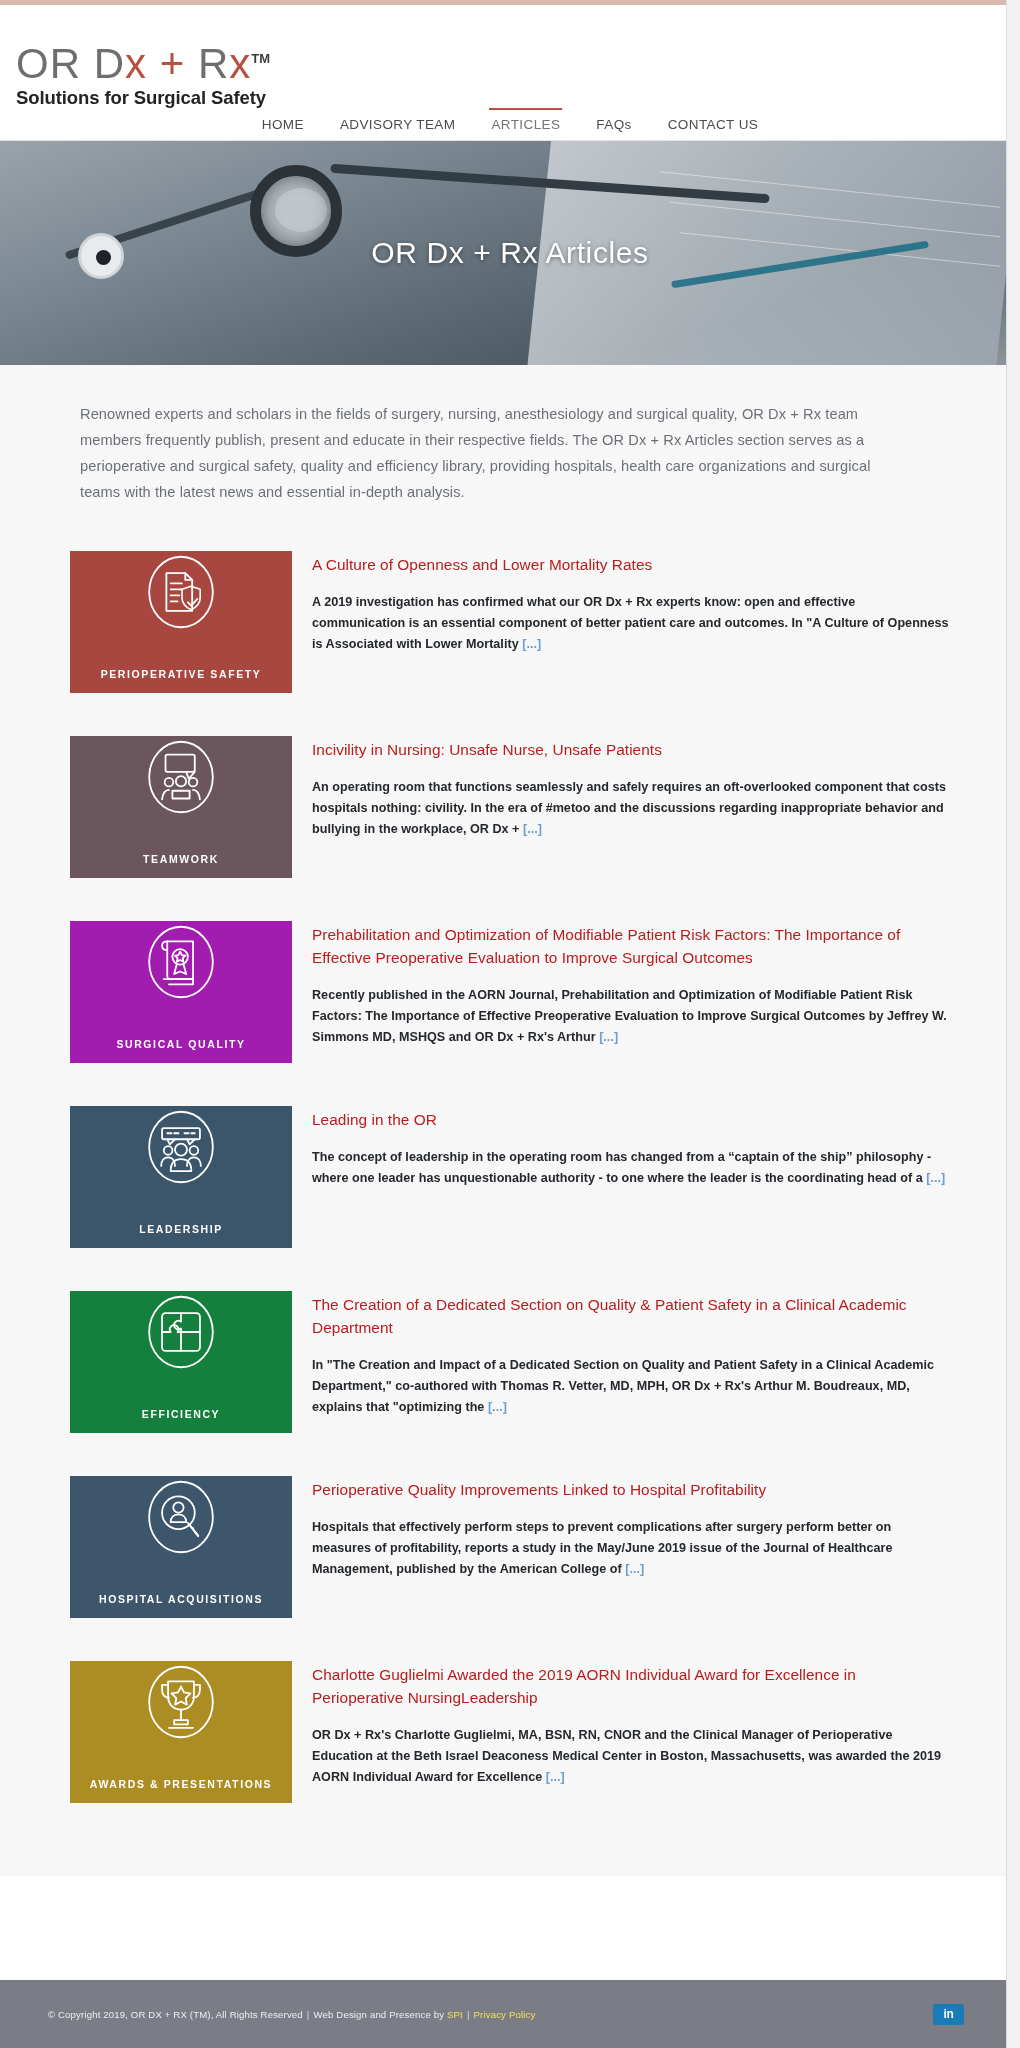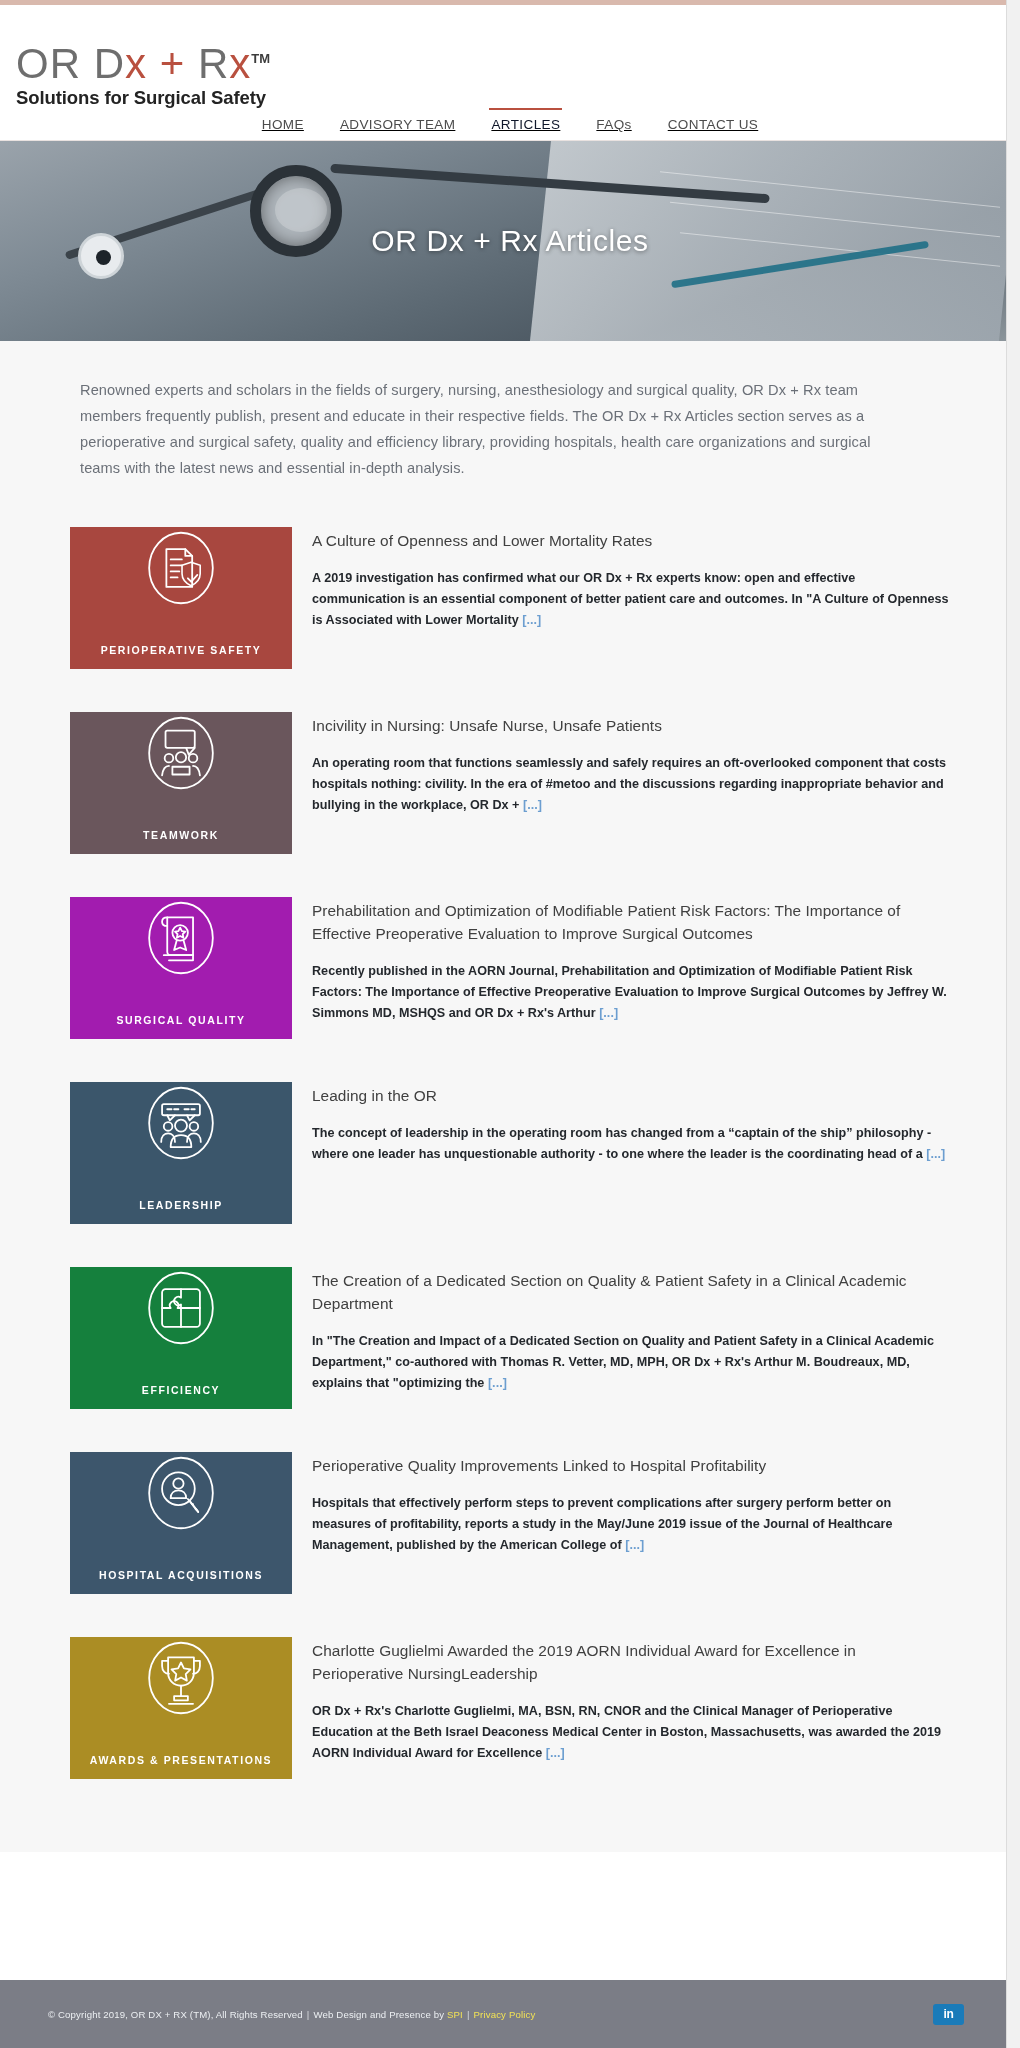--- a/index.html
+++ b/index.html
@@ -29,35 +29,35 @@
   .logo-tm { font-size: 13px; color:#3c3c3c; font-weight:700; vertical-align: super; letter-spacing:0; }
   .logo-line2 {
     font-size: 18.5px; font-weight: 700; color:#232323;
     margin-top: 2px; letter-spacing: -0.1px; white-space:nowrap;
   }
 
   
   .nav {
     height: 32px; display:flex; align-items:center; justify-content:center;
     gap: 0px; background:#fff; border-bottom:1px solid #e9e2e0;
-    position:relative; top:-34px;text-decoration:underline;
+    position:relative; top:-34px;
   }
   .nav-item {
     font-size: 13.5px; color:#4c4c4c; letter-spacing:.4px;
     padding: 5px 18px; cursor:pointer; white-space:nowrap;
   }
-  .nav-item.active { color:#0f172a; position:relative; }
+  .nav-item.active { color:#737373; position:relative; }
   .nav-item.active::before {
     content:""; position:absolute; left:16px; right:16px; top:-4px;
     height:2px; background:#b9503f;
   }
 
   
   .hero {
-    position:relative; height: 200px; width:100%; overflow:hidden;
+    position:relative; height: 224px; width:100%; overflow:hidden;
     margin-top:-34px;
     background: linear-gradient(160deg,#9aa3ab 0%,#7e8a94 25%,#5d6a74 55%,#49555f 75%,#8e979d 100%);
   }
   .hero-photo { position:absolute; inset:0; }
   .hero-photo .paper {
     position:absolute; right:0; top:0; width:46%; height:100%;
     background: linear-gradient(115deg,#cfd4d8 0%,#b9c0c6 40%,#9fa8b0 100%);
     transform: skewX(-6deg); transform-origin: top right; opacity:.85;
   }
   .hero-photo .rule {
@@ -116,21 +116,21 @@
   }
   .tile-ico { width: 86px; height: 86px; margin-top:-2px; }
   .tile-ico svg { width:100%; height:100%; display:block; }
   .tile-label {
     position:absolute; bottom: 12px; left:0; right:0; text-align:center;
     color:#fff; font-size: 10.5px; letter-spacing: 1.6px; font-weight:600;
     line-height: 13px;
   }
   .card-body { padding-left: 20px; padding-top: 2px; flex:1; }
   .card-title {
-    font-size: 15.4px; color:#404040; line-height: 23px;
+    font-size: 15.4px; color:#b91c1c; line-height: 23px;
     font-weight:400; cursor:pointer; letter-spacing:.05px;
   }
   .card-excerpt {
     margin-top: 16px; font-size: 12.6px; line-height: 21px;
     color:#24282d; font-weight:600; letter-spacing:.02px;
   }
   .more { color:#6c9ed0; cursor:pointer; font-weight:600; }
 
   
   .footer {

